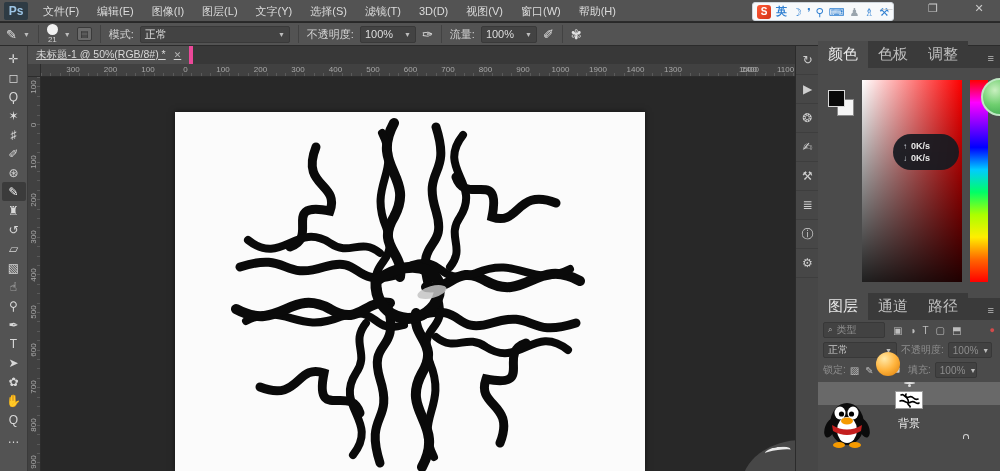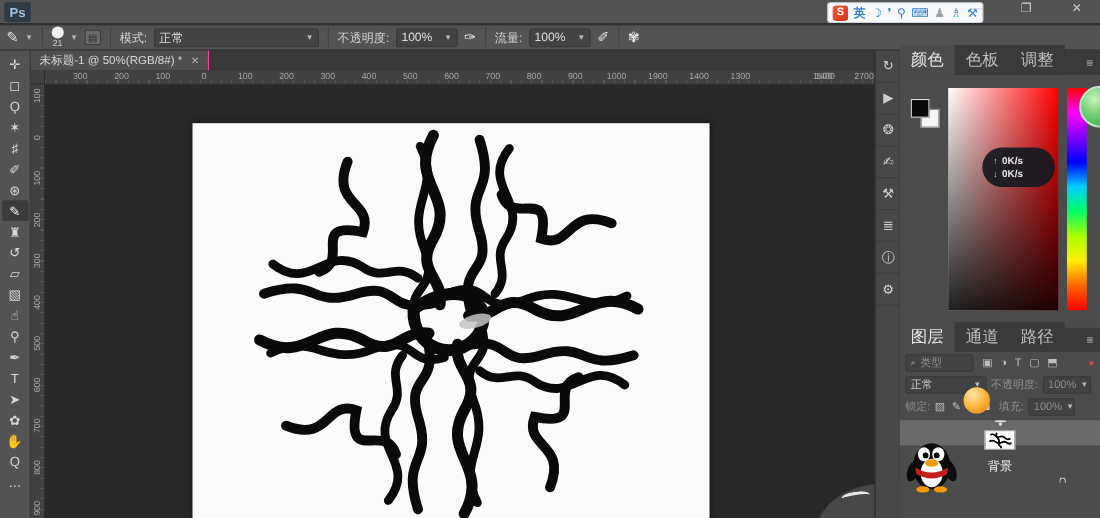--- a/index.html
+++ b/index.html
@@ -34,21 +34,21 @@
   .opt-label { color:#d2d2d2; font-size:11px; }
   .opt-field { background:#434343; border:1px solid #393939; border-radius:2px; color:#dedede;
     display:flex; align-items:center; height:17px; padding:0 4px; gap:6px; }
   .opt-field .dd-arrow { margin-left:auto; }
   #toggle-brushpanel { width:15px; height:14px; background:#6b6b6b; border:1px solid #3a3a3a; border-radius:2px;
     display:flex; align-items:center; justify-content:center; font-size:9px; color:#2c2c2c; }
 
   
   #tabbar { left:28px; top:46px; width:767px; height:18px; background:#383838; display:flex; }
   #doc-tab { background:#4f4f4f; height:18px; display:flex; align-items:center; padding:0 8px; gap:8px;
-    border-right:1px solid #ec4899; }
+    border-right:4px solid #ec4899;text-decoration:underline; }
   #doc-tab-title { color:#d8d8d8; font-size:10.5px; }
   #doc-tab-close { color:#b5b5b5; font-size:9px; }
 
   
   #toolbar { left:0; top:46px; width:28px; height:425px; background:#535353; border-right:1px solid #3a3a3a;
     display:flex; flex-direction:column; align-items:center; padding-top:3px; }
   .tool { width:24px; height:19px; display:flex; align-items:center; justify-content:center;
     color:#d8d8d8; font-size:12px; border-radius:2px; }
   .tool.selected { background:#3b3b3b; color:#ffffff; }
 
@@ -119,20 +119,33 @@
 
   .grayed { color:#8d8d8d; }
 </style>
 </head>
 <body>
 
 <div id="app">
 
   <div id="menubar" class="abs">
     <div id="ps-logo">Ps</div>
+    <div id="menu-items" style="display:flex;">
+        <span class="menu-item">文件(F)</span>
+        <span class="menu-item">编辑(E)</span>
+        <span class="menu-item">图像(I)</span>
+        <span class="menu-item">图层(L)</span>
+        <span class="menu-item">文字(Y)</span>
+        <span class="menu-item">选择(S)</span>
+        <span class="menu-item">滤镜(T)</span>
+        <span class="menu-item">3D(D)</span>
+        <span class="menu-item">视图(V)</span>
+        <span class="menu-item">窗口(W)</span>
+        <span class="menu-item">帮助(H)</span>
+      </div>
   </div>
   <div id="sogou-bar" class="abs">
     <div id="sogou-logo">S</div>
     <span style="color:#2f7fd1;font-weight:bold;font-size:11px;">英</span>
     <span id="sogou-icons" style="display:flex;gap:5px;">
         <span class="sogou-ico" style="color: rgb(47, 127, 209);">☽</span>
         <span class="sogou-ico" style="color: rgb(47, 127, 209);">❜</span>
         <span class="sogou-ico" style="color: rgb(47, 127, 209);">⚲</span>
         <span class="sogou-ico" style="color: rgb(47, 127, 209);">⌨</span>
         <span class="sogou-ico" style="color: rgb(154, 164, 173);">♟</span>
@@ -268,21 +281,21 @@
       <span class="htick" style="left: 369.5px;">600</span>
       <span class="htick" style="left: 407px;">700</span>
       <span class="htick" style="left: 444.5px;">800</span>
       <span class="htick" style="left: 482px;">900</span>
       <span class="htick" style="left: 519.5px;">1000</span>
       <span class="htick" style="left: 557px;">1900</span>
       <span class="htick" style="left: 594.5px;">1400</span>
       <span class="htick" style="left: 632px; text-align: center;">1300</span>
       <span class="htick" style="left: 709px;">1400</span>
       <span class="htick" style="left: 707px;">1500</span>
-      <span class="htick" style="left: 744.5px;">2700</span>
+      <span class="htick" style="left: 744.5px;">1100</span>
     </div>
   <div id="vruler" class="abs">
       <span class="vtick" style="top: 10px;">100</span>
       <span class="vtick" style="top: 47.5px;">0</span>
       <span class="vtick" style="top: 85px;">100</span>
       <span class="vtick" style="top: 122.5px;">200</span>
       <span class="vtick" style="top: 160px;">300</span>
       <span class="vtick" style="top: 197.5px;">400</span>
       <span class="vtick" style="top: 235px;">500</span>
       <span class="vtick" style="top: 272.5px;">600</span>

